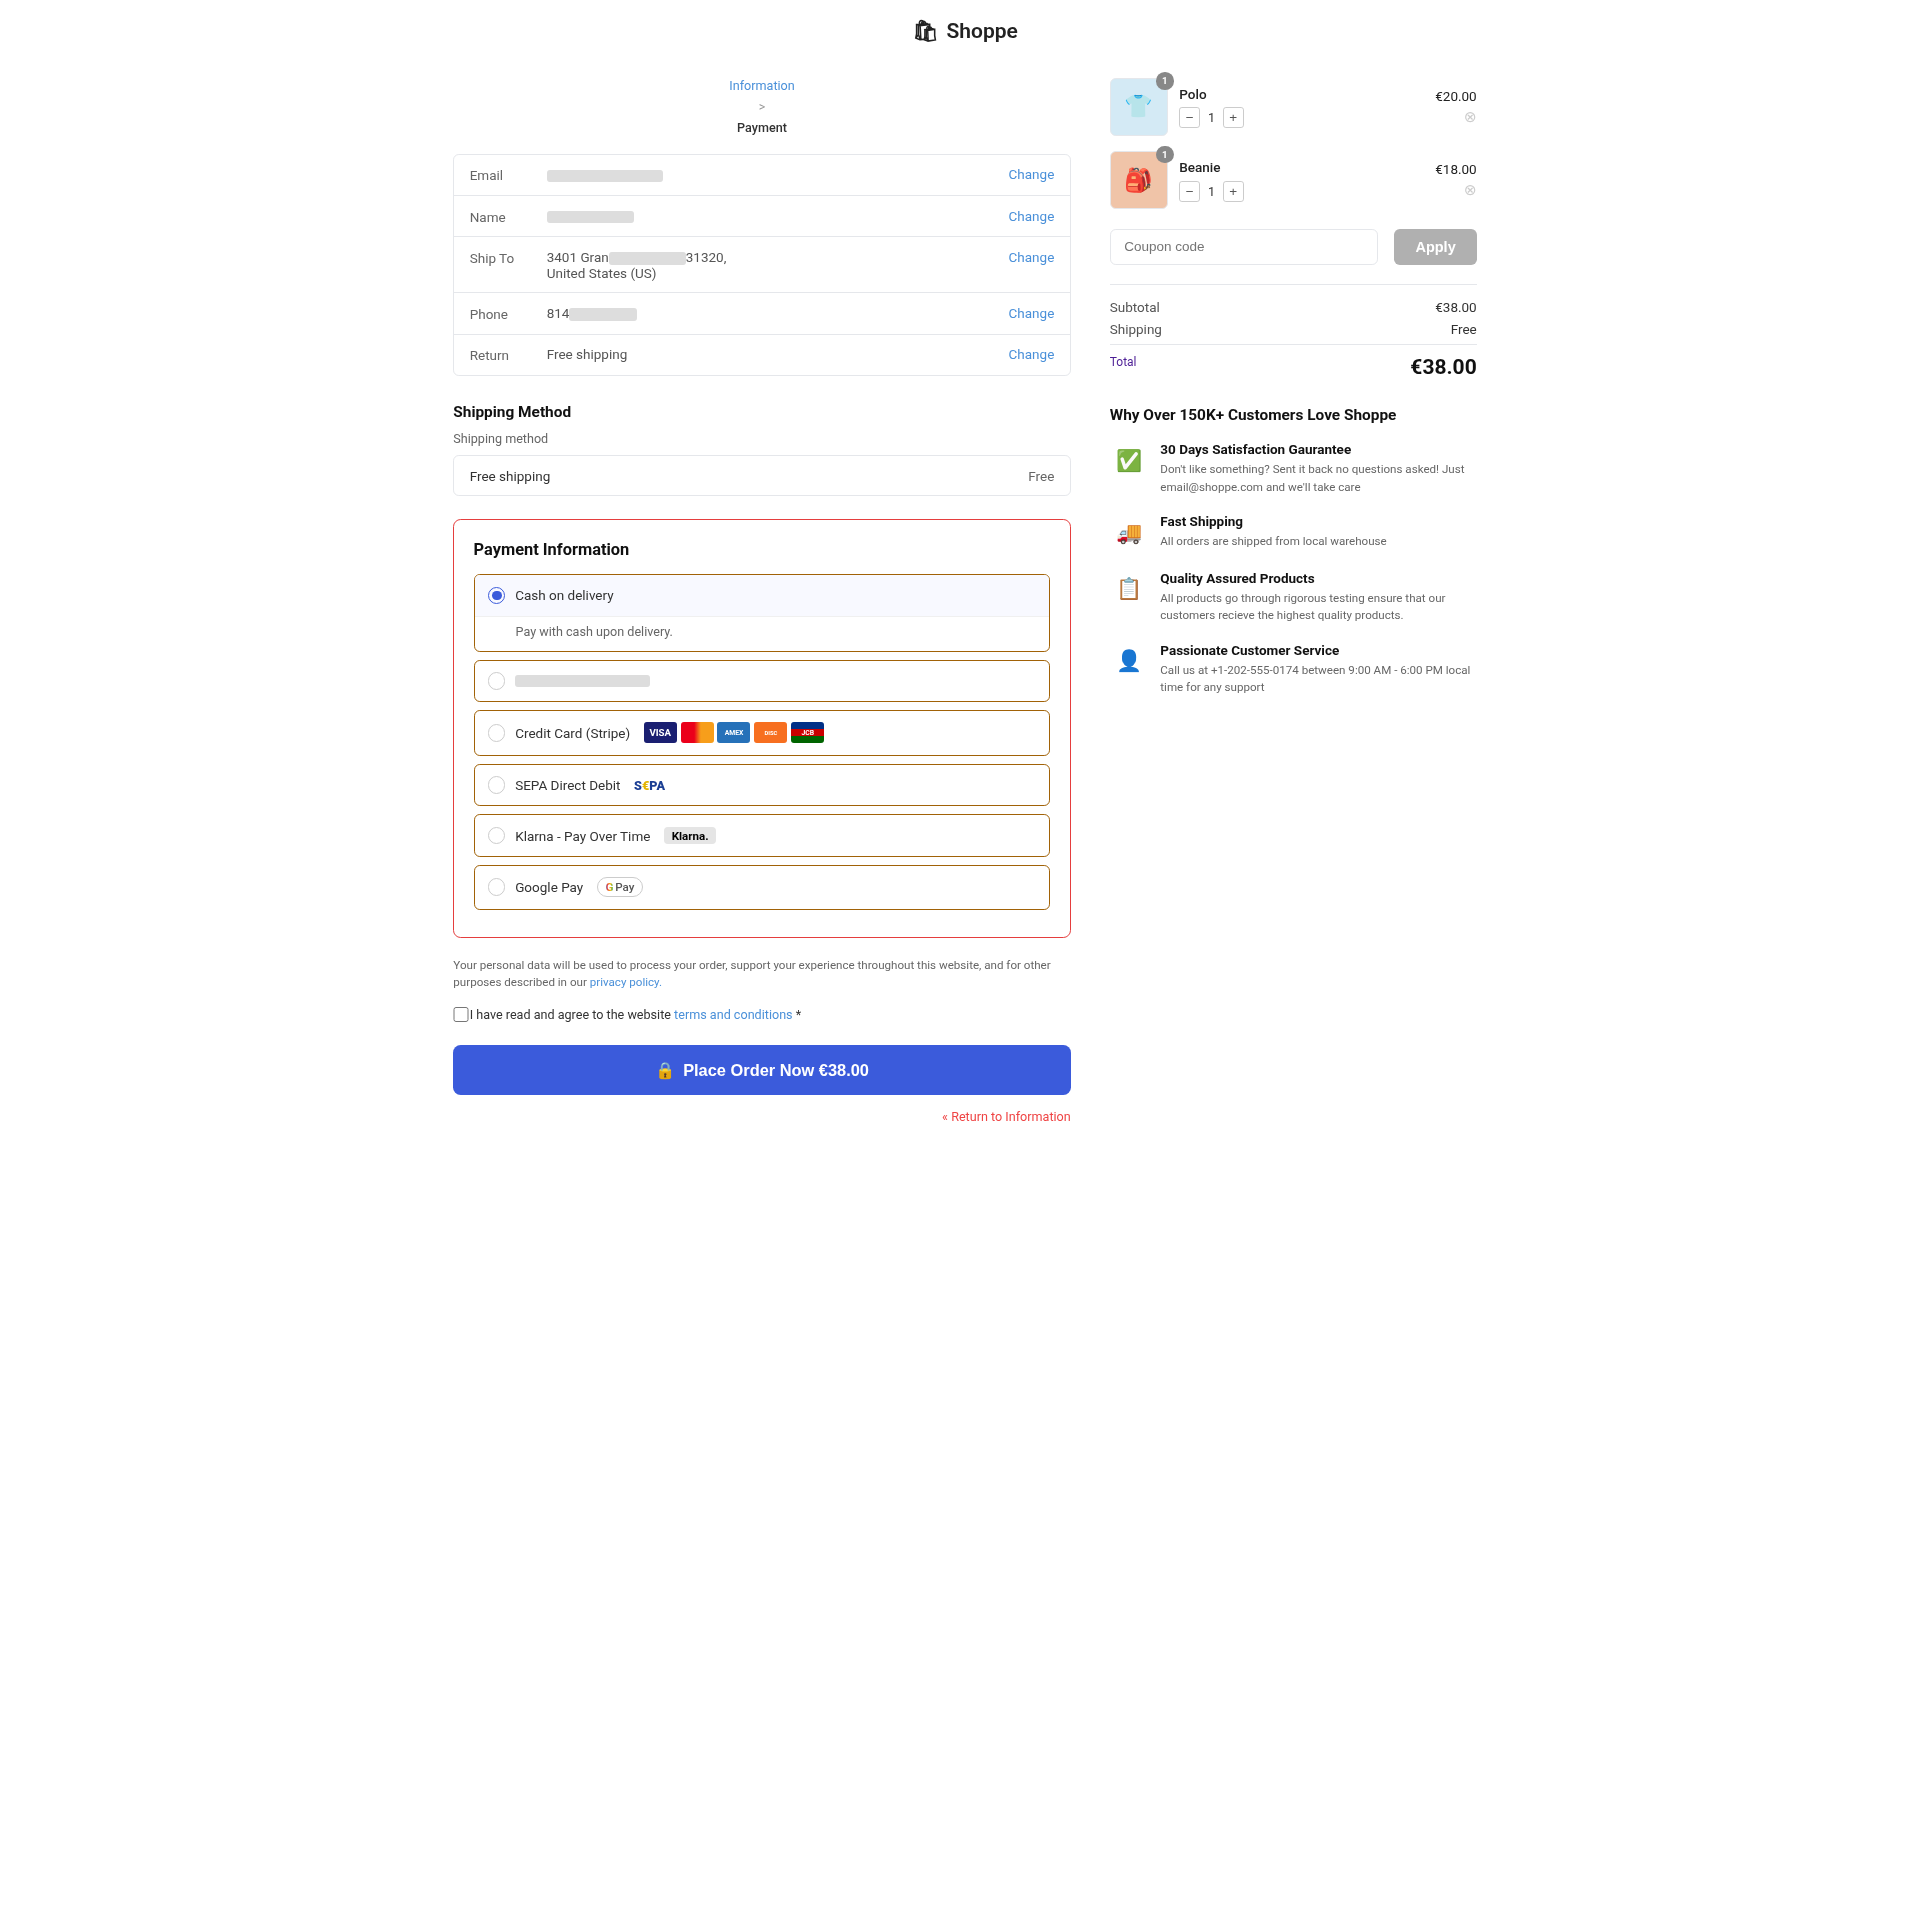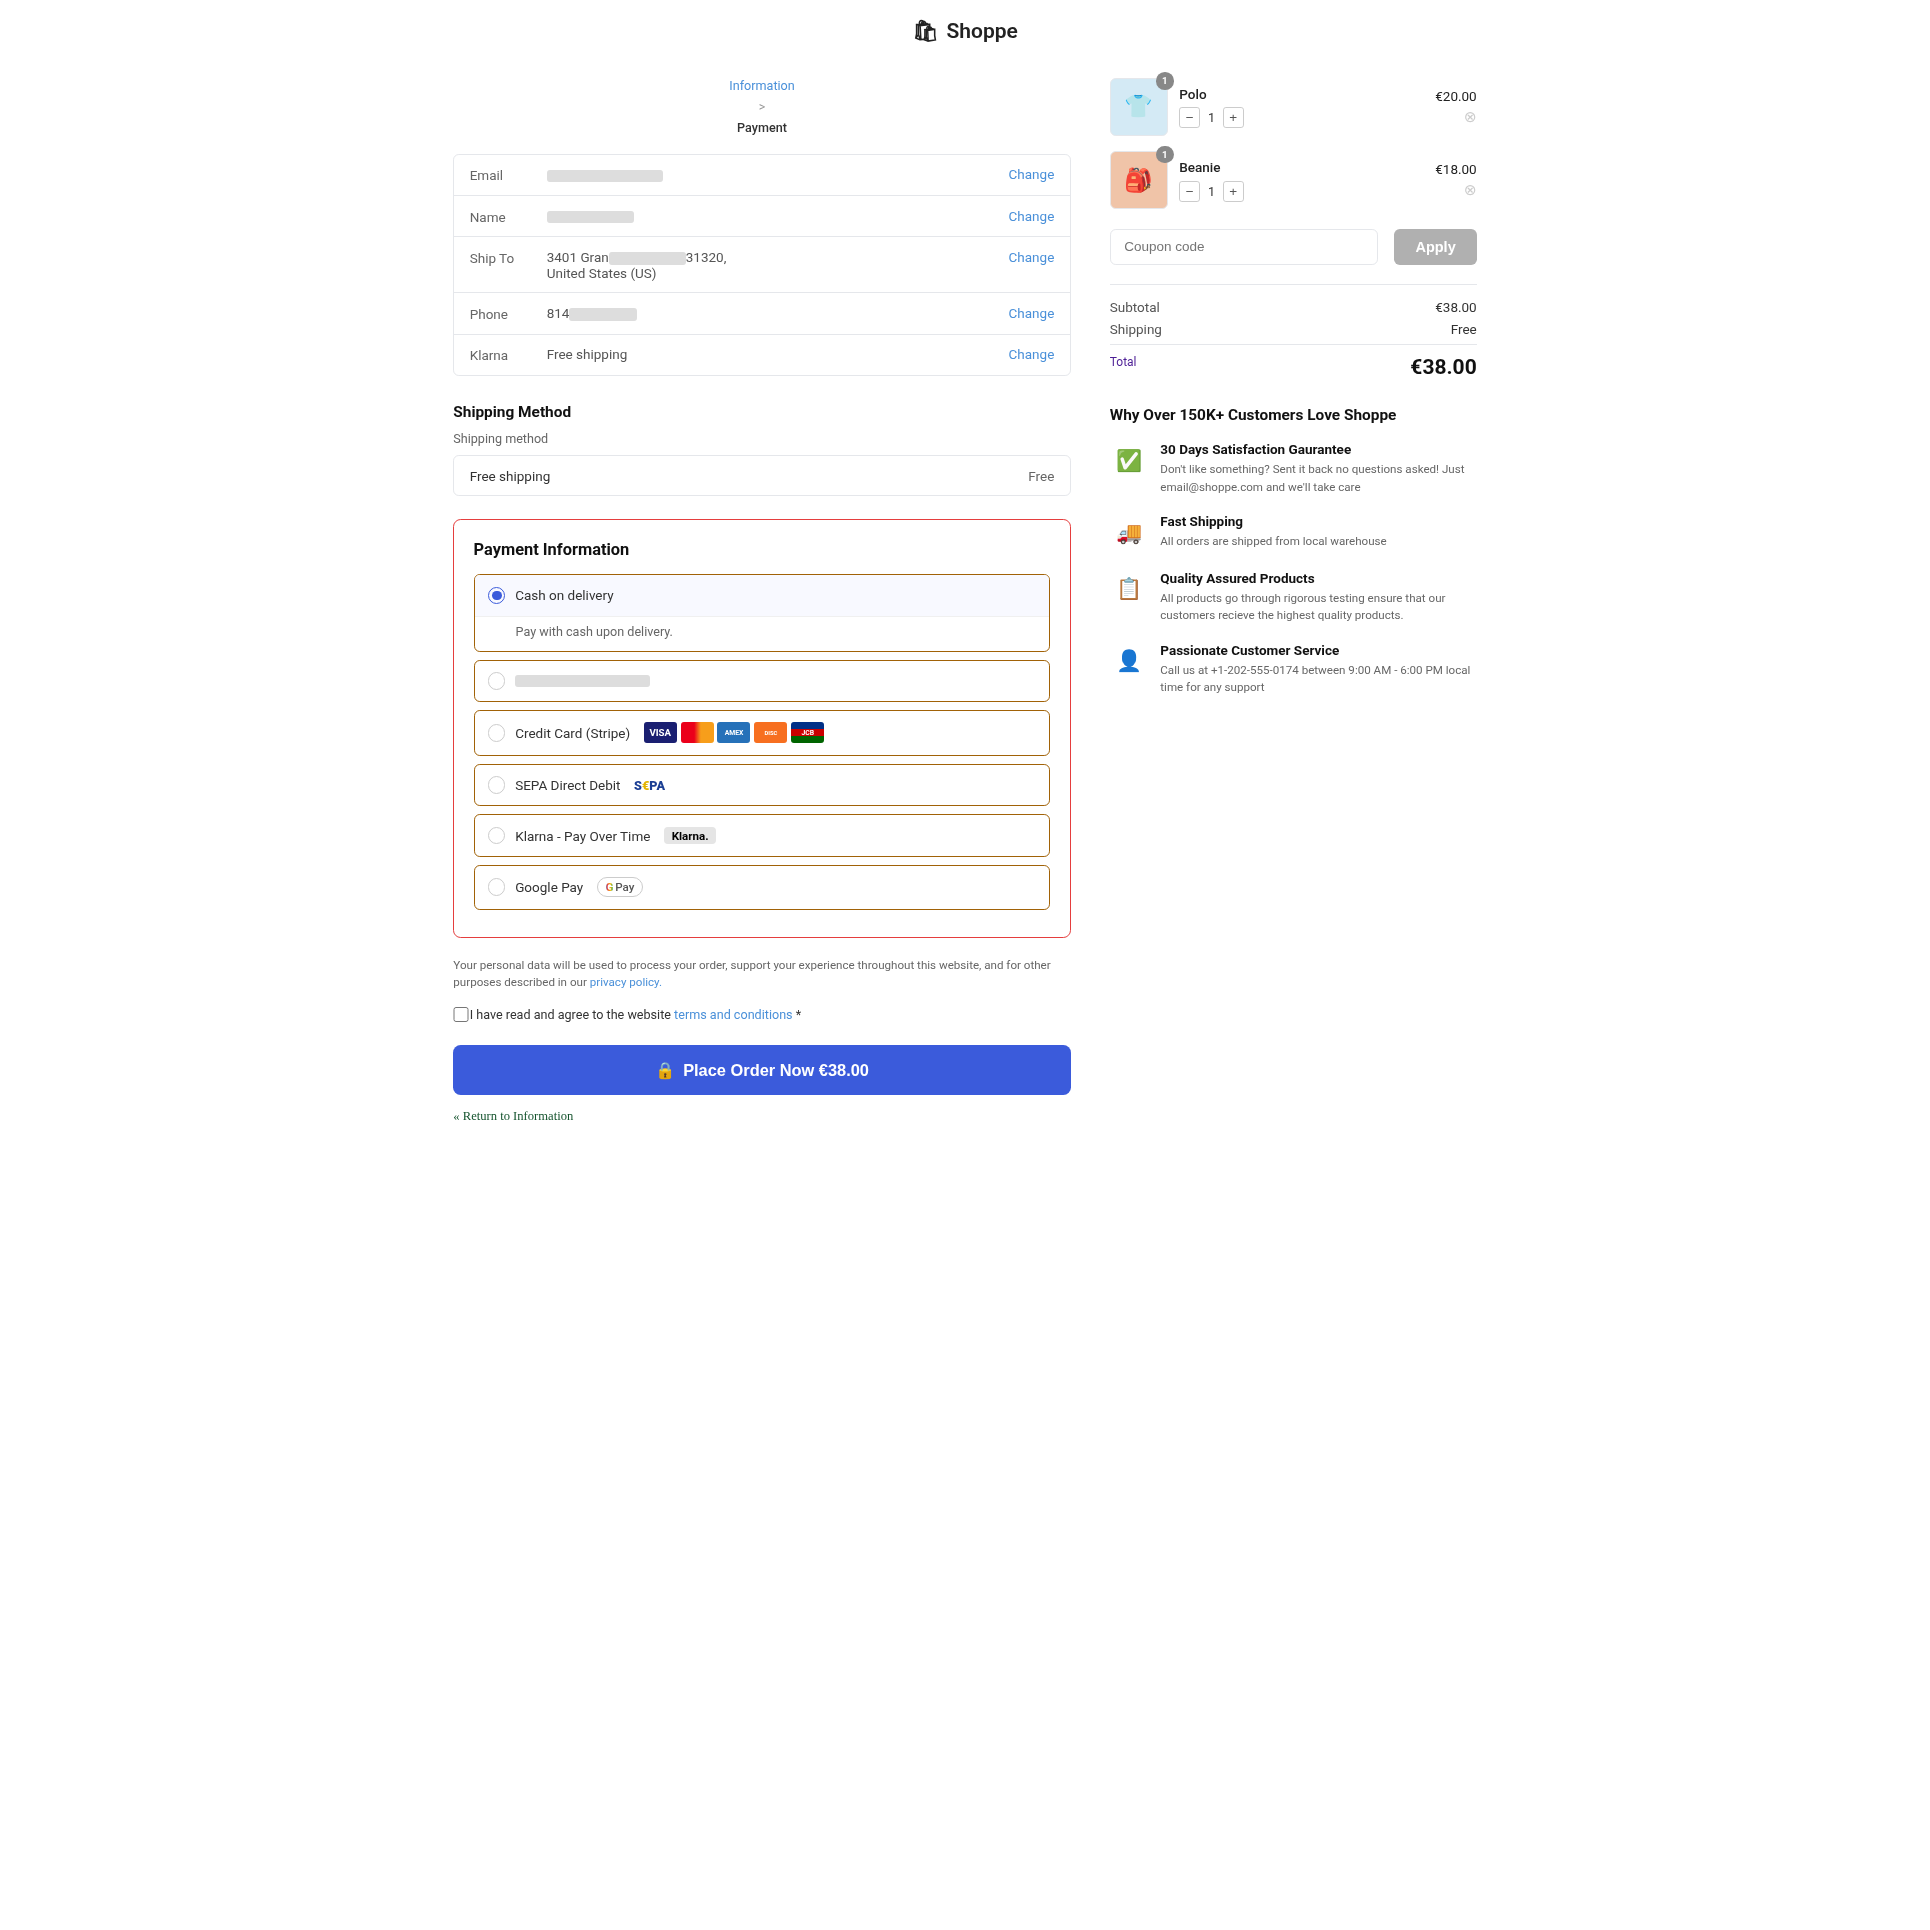--- a/index.html
+++ b/index.html
@@ -267,25 +267,24 @@
       font-size: 16.4px;
       font-weight: 600;
       cursor: pointer;
       display: flex;
       align-items: center;
       justify-content: center;
       gap: 7.7px;
       margin-bottom: 13.5px;
     }
     .return-link {
-      text-align: left;
+      text-align: right;
       font-size: 12.6px;
-      color: #14532d;
-      cursor: pointer;
-      font-family: Liberation Serif, serif;
+      color: #ef4444;
+      cursor: pointer;
     }
 
     
     .order-items {
       margin-bottom: 19.3px;
     }
     .order-item {
       display: flex;
       align-items: center;
       gap: 11.6px;
@@ -511,21 +510,21 @@
 
       <div class="info-row">
         <span class="info-label">Phone</span>
         <span class="info-value">
           814<span class="blurred-text" style="width:68px;">&nbsp;</span>
         </span>
         <span class="info-change">Change</span>
       </div>
 
       <div class="info-row">
-        <span class="info-label">Klarna</span>
+        <span class="info-label">Return</span>
         <span class="info-value">Free shipping</span>
         <span class="info-change">Change</span>
       </div>
     </div>
 
     <div class="section-title">Shipping Method</div>
     <div class="section-subtitle">Shipping method</div>
     <div class="shipping-option">
       <span class="shipping-option-label">Free shipping</span>
       <span class="shipping-option-price">Free</span>

